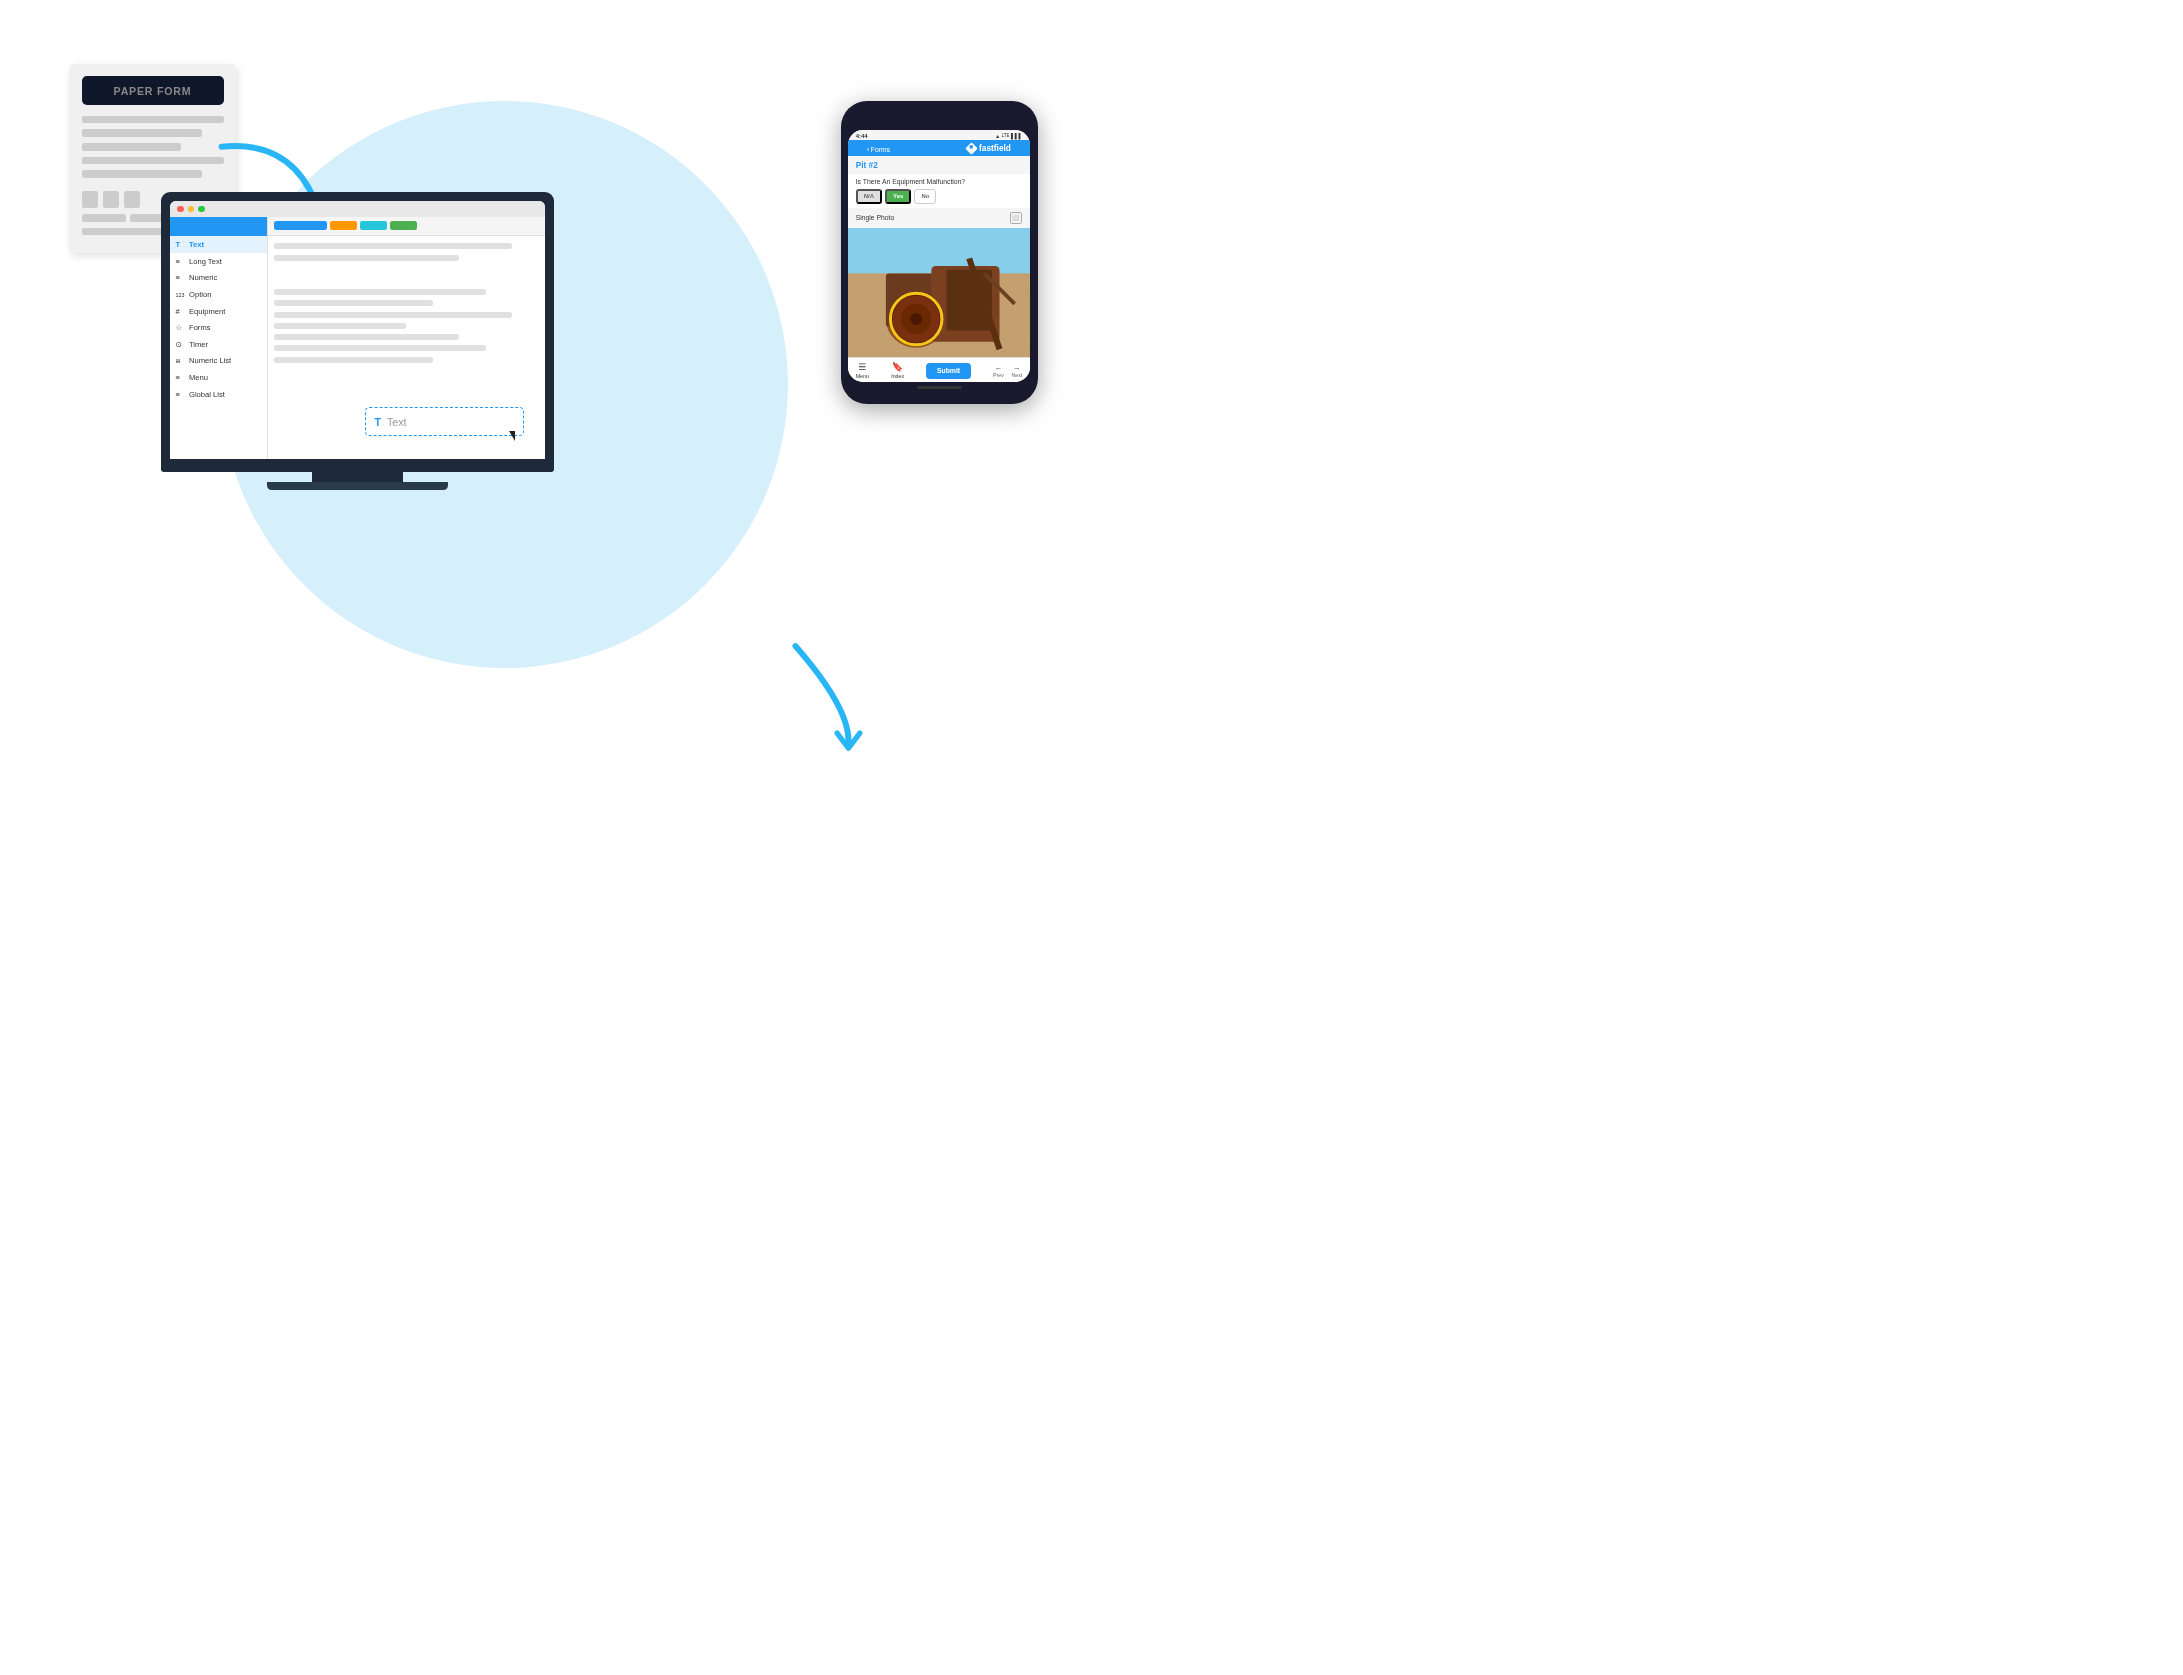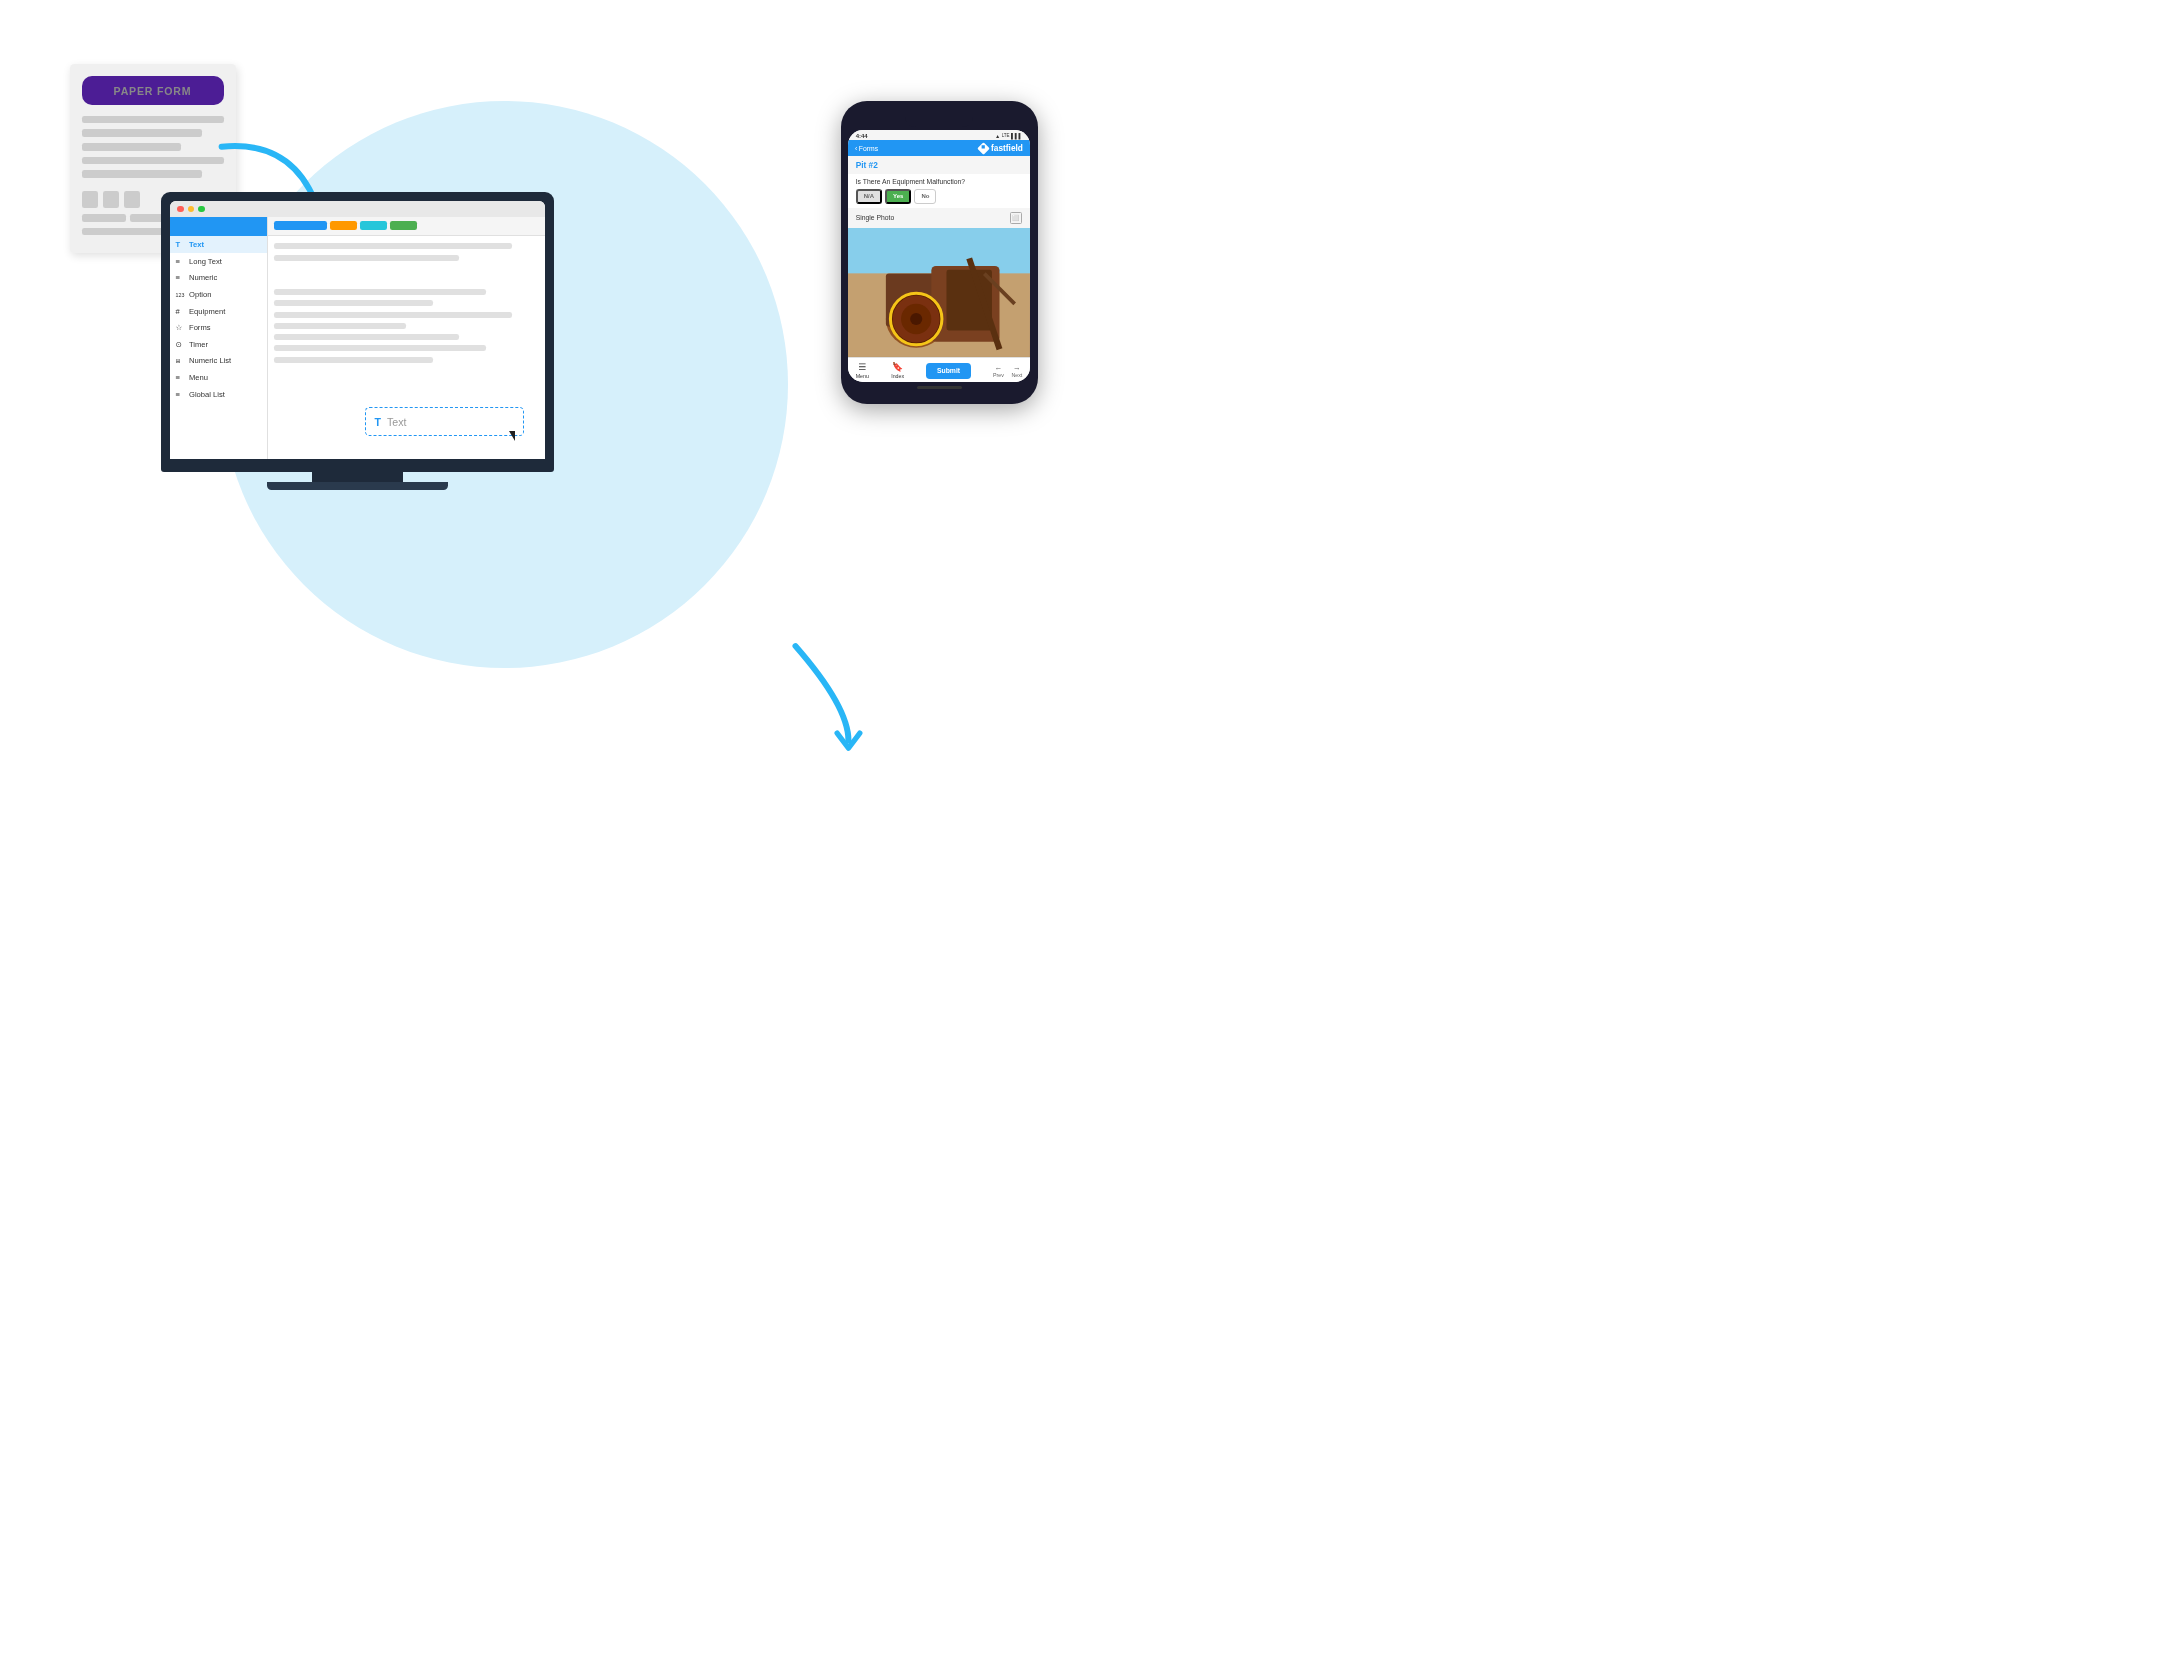--- a/index.html
+++ b/index.html
@@ -35,22 +35,22 @@
       position: absolute;
       top: 23px;
       left: 15px;
       width: 166px;
       background: #f0f0f0;
       border-radius: 4.5px;
       padding: 12px;
       box-shadow: 1.5px 3px 9px rgba(0,0,0,0.12);
     }
     .paper-form-title-box {
-      background: #4c1d95;
-      border-radius: 10px;
+      background: #0f172a;
+      border-radius: 5px;
       text-align: center;
       padding: 7.6px 6px;
       margin-bottom: 10.6px;
     }
     .paper-form-title {
       font-size: 10.6px;
       font-weight: 700;
       color: #888888;
       letter-spacing: 0.8px;
     }
@@ -268,22 +268,22 @@
       align-items: center;
       padding: 3px 7.6px 1.5px;
       font-size: 6px;
       color: #333;
     }
     .phone-statusbar-time { font-weight: 600; font-size: 6px; }
     .phone-statusbar-icons { display: flex; align-items: center; gap: 1.5px; font-size: 5.3px; }
     .phone-navbar {
       background: #2196f3;
       display: flex;
-      align-items: center;
-      padding: 3px 7px;
+      align-items: flex-end;
+      padding: 3px 19px;
     }
     .phone-back-btn {
       color: white;
       font-size: 6.8px;
       display: flex;
       align-items: center;
       gap: 1.5px;
     }
     .phone-brand {
       margin-left: auto;

